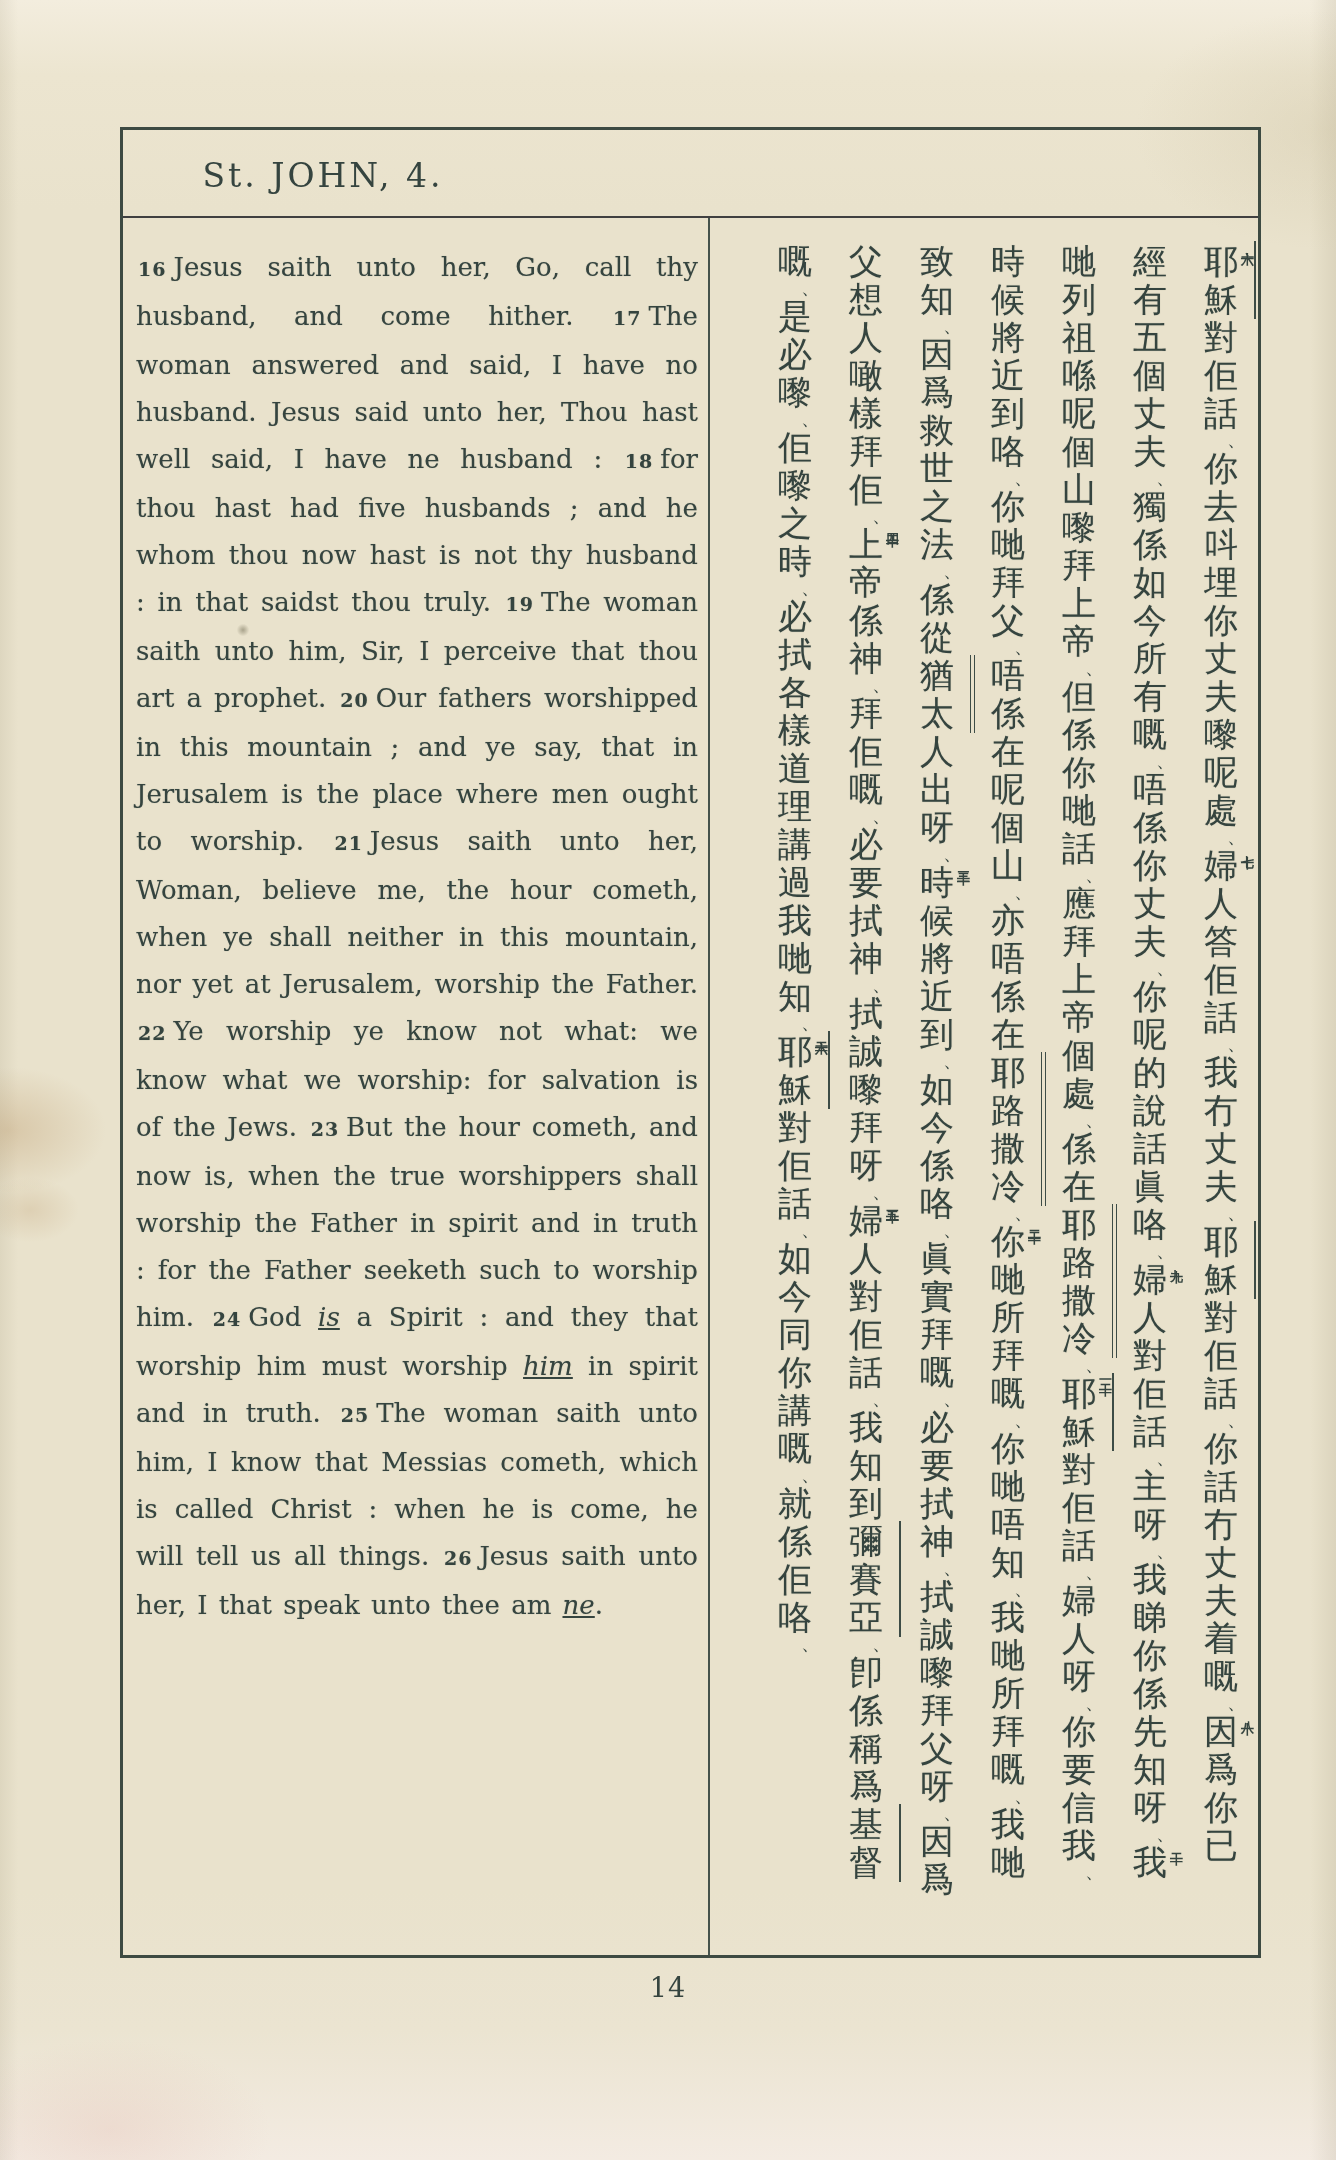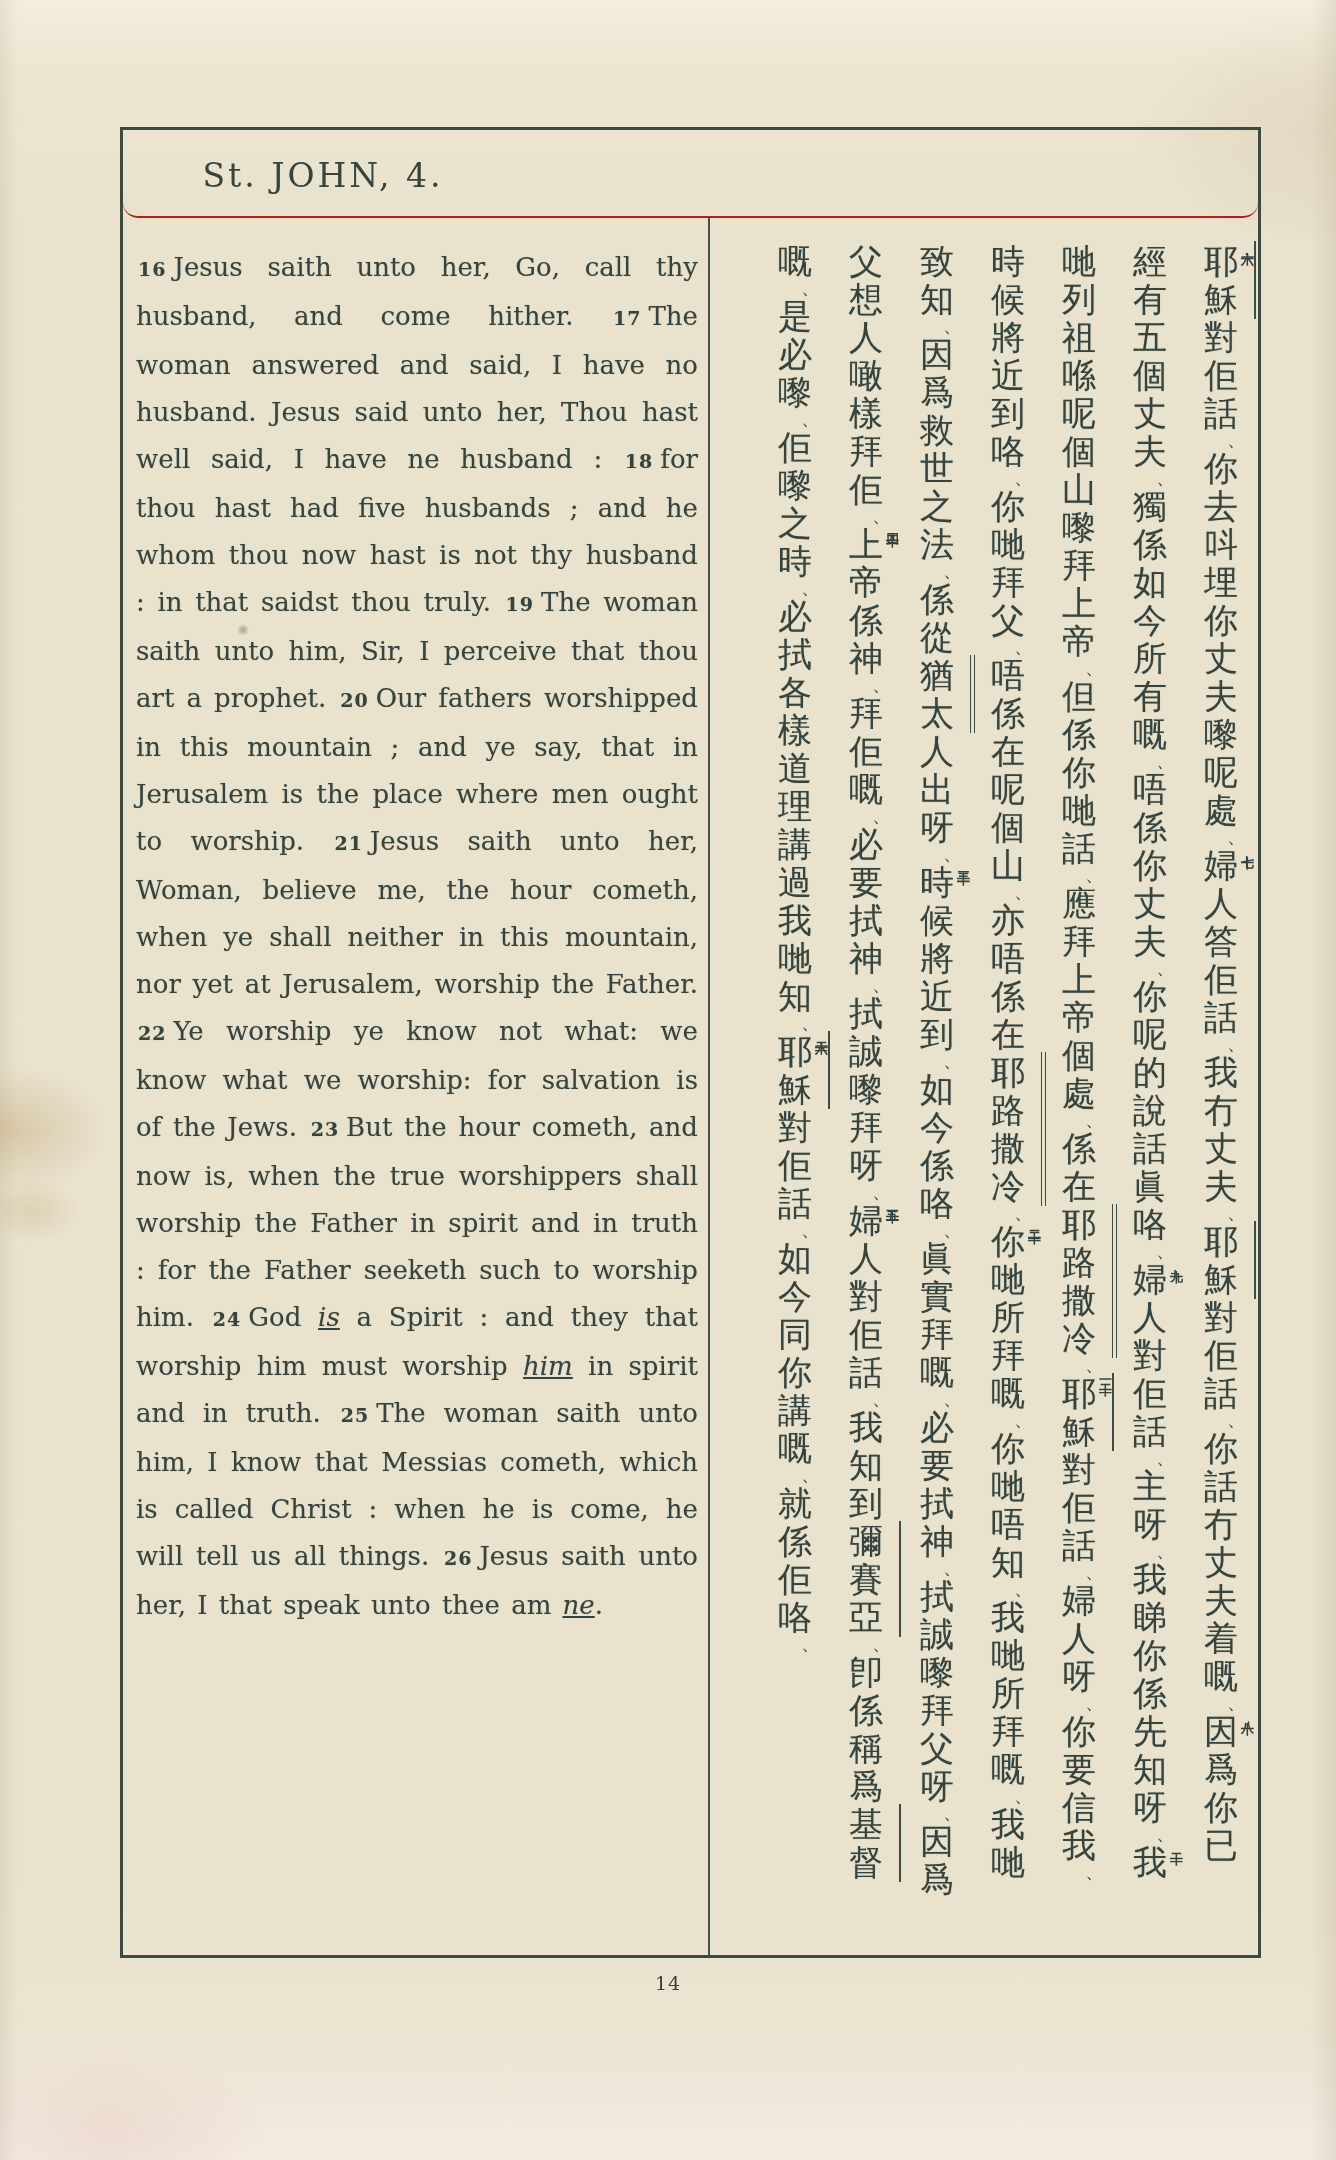--- a/index.html
+++ b/index.html
@@ -15,21 +15,21 @@
       radial-gradient(70px 46px at 30px 1210px, rgba(176,136,84,0.20), rgba(176,136,84,0) 70%),
       radial-gradient(9px 9px at 243px 630px, rgba(90,85,60,0.45), rgba(90,85,60,0) 70%),
       radial-gradient(230px 130px at 110px 2130px, rgba(221,170,160,0.22), rgba(221,170,160,0) 70%),
       radial-gradient(260px 160px at 1330px 130px, rgba(205,194,162,0.35), rgba(205,194,162,0) 75%),
       linear-gradient(90deg, rgba(120,110,80,0.10) 0px, rgba(120,110,80,0) 18px, rgba(120,110,80,0) 1310px, rgba(120,110,80,0.12) 1336px),
       linear-gradient(180deg, #f3edde 0px, #ece5d0 75px, #e9e2cc 210px, #e9e2cc 1890px, #ebe4d1 2030px, #f3ebe2 2160px);
   }
   .frame{position:absolute;left:120px;top:127px;width:1135px;height:1825px;
     border:3px solid #3d4a42;}
   .header-row{position:absolute;top:0;left:0;right:0;height:86px;
-    border-bottom:2px solid #b91c1c;border-radius:15px;}
+    border-bottom:2px solid #404040;}
   .header-left{position:absolute;left:30px;top:26px;width:340px;text-align:center;
     font-size:33px;letter-spacing:3px;color:var(--ink);}
   .header-right{position:absolute;right:60px;top:16px;width:440px;text-align:center;
     font-size:41px;letter-spacing:12px;color:var(--ink);
     font-family:"DejaVu Serif",serif;font-weight:600;}
   .divider{position:absolute;left:585px;top:88px;bottom:0;width:2px;background:#45524b;}
 
   
   .english{position:absolute;left:13px;top:114px;width:562px;color:var(--ink);
     font-size:26px;line-height:47px;text-align:justify;word-spacing:3px;
@@ -52,21 +52,21 @@
   .m2{position:relative;}
   .m2::after{content:"";position:absolute;right:-5px;top:-1px;bottom:-1px;width:1.5px;
     background:var(--ink-soft);}
   .m2::before{content:"";position:absolute;right:-9px;top:-1px;bottom:-1px;width:1.5px;
     background:var(--ink-soft);}
   .vmark{position:relative;width:100%;height:0;overflow:visible;}
   .vmark>span{position:absolute;right:-4px;top:0px;writing-mode:vertical-rl;
     font-size:13px;font-weight:bold;line-height:1;letter-spacing:-1px;color:var(--ink);}
 
   .page-number{position:absolute;left:0;right:0;top:1972px;text-align:center;
-    font-size:19px;color:var(--ink);letter-spacing:1px;}
+    font-size:27px;color:var(--ink);letter-spacing:1px;}
 </style>
 </head>
 <body>
 
 <div class="paper"></div>
 
 <div class="frame">
   <div class="header-row">
     <div class="header-left">St. JOHN, 4.</div>
   </div>

